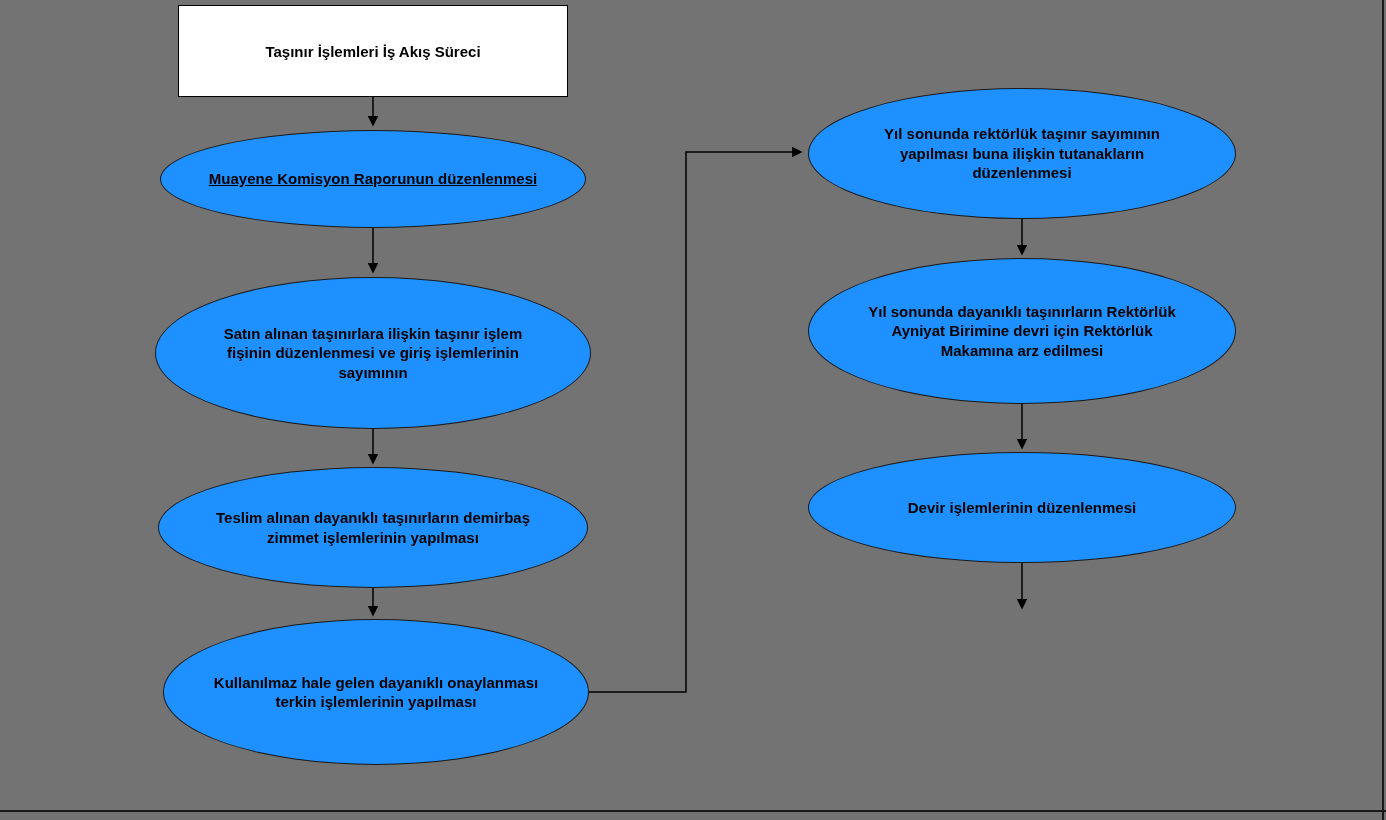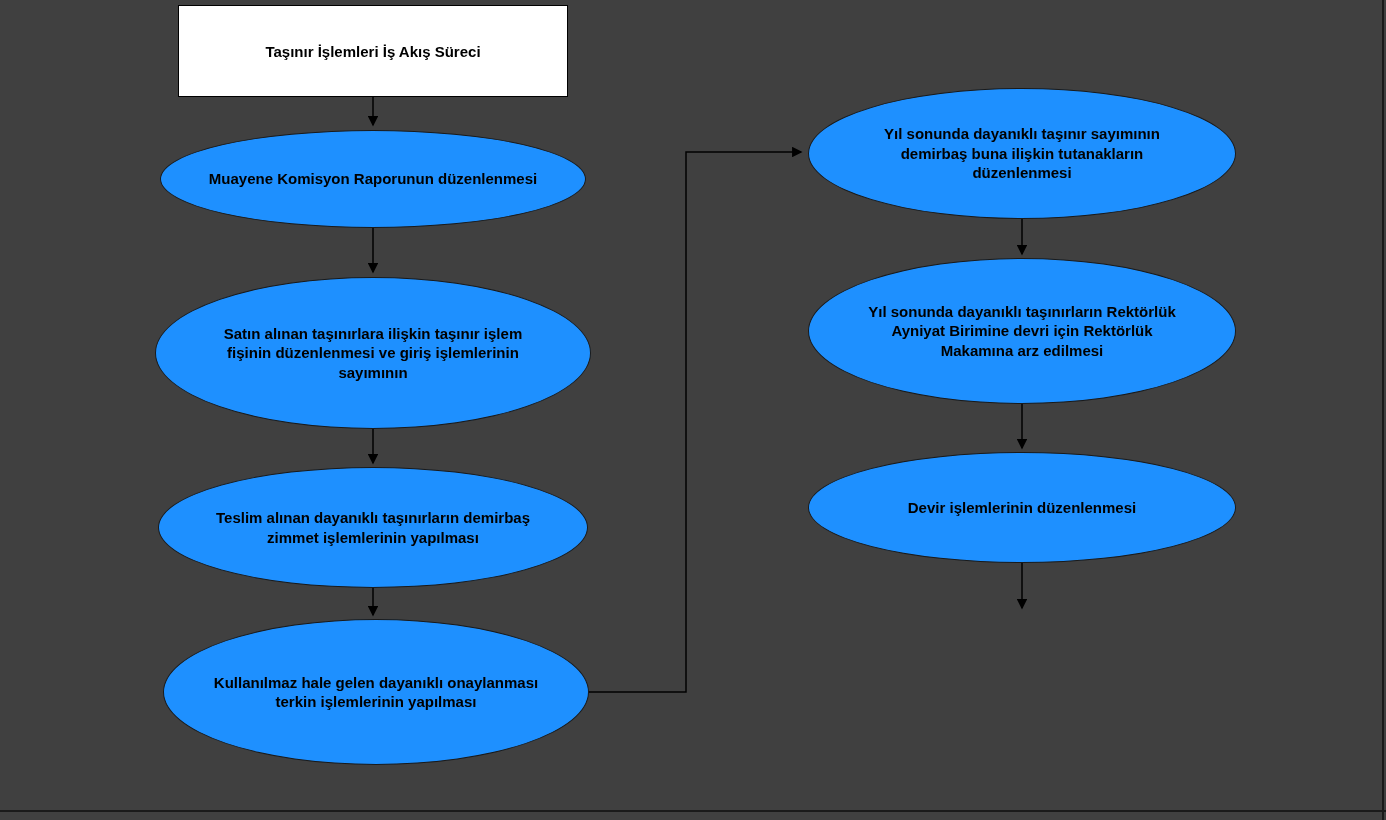--- a/index.html
+++ b/index.html
@@ -1,21 +1,21 @@
 <!DOCTYPE html>
 <html style="--node-fill: #1e90ff; --node-border: #1a1a1a; --arrow: #000000; --background: #ffffff;"><head>
 <meta charset="utf-8">
 <style>
   * { margin: 0; padding: 0; box-sizing: border-box; }
   html, body { background: #ffffff; font-family: "Liberation Sans", sans-serif; }
   .canvas {
     position: relative;
     width: 1386px;
     height: 820px;
-    background: #404040;
+    background: #737373;
     overflow: hidden;
   }
   .connector-layer {
     position: absolute;
     left: 0; top: 0;
     width: 1386px; height: 820px;
     pointer-events: none;
   }
   .title-box {
     position: absolute;
@@ -78,38 +78,38 @@
     <path d="M 589,692 L 686,692 L 686,152 L 801,152" fill="none" stroke="#000000" stroke-width="1.5" marker-end="url(#arrowhead)"></path>
     <line x1="1022" y1="219" x2="1022" y2="254" stroke="#000000" stroke-width="1.5" marker-end="url(#arrowhead)"></line>
     <line x1="1022" y1="404" x2="1022" y2="448" stroke="#000000" stroke-width="1.5" marker-end="url(#arrowhead)"></line>
     <line x1="1022" y1="563" x2="1022" y2="608" stroke="#000000" stroke-width="1.5" marker-end="url(#arrowhead)"></line>
   </svg>
 
   <div class="title-box">
     <span>Taşınır İşlemleri İş Akış Süreci</span>
   </div>
 
-  <div class="node" style="left:160px; top:130px; width:426px; height:98px;">
+  <div class="node" style="left:160px; top:130px; width:426px; height:98px;text-decoration:underline;">
     <span>Muayene Komisyon Raporunun düzenlenmesi</span>
   </div>
 
   <div class="node" style="left:155px; top:277px; width:436px; height:152px; padding:14px 46px;">
     <span>Satın alınan taşınırlara ilişkin taşınır işlem fişinin düzenlenmesi ve giriş işlemlerinin sayımının</span>
   </div>
 
   <div class="node" style="left:158px; top:467px; width:430px; height:121px;text-align:center;">
     <span>Teslim alınan dayanıklı taşınırların demirbaş zimmet işlemlerinin yapılması</span>
   </div>
 
   <div class="node" style="left:163px; top:619px; width:426px; height:146px;">
     <span>Kullanılmaz hale gelen dayanıklı onaylanması terkin işlemlerinin yapılması</span>
   </div>
 
   <div class="node" style="left:808px; top:88px; width:428px; height:131px; padding:14px 46px;">
-    <span>Yıl sonunda dayanıklı taşınır sayımının demirbaş buna ilişkin tutanakların düzenlenmesi</span>
+    <span>Yıl sonunda rektörlük taşınır sayımının yapılması buna ilişkin tutanakların düzenlenmesi</span>
   </div>
 
   <div class="node" style="left:808px; top:258px; width:428px; height:146px; padding:14px 46px;">
     <span>Yıl sonunda dayanıklı taşınırların Rektörlük Ayniyat Birimine devri için Rektörlük Makamına arz edilmesi</span>
   </div>
 
   <div class="node" style="left:808px; top:452px; width:428px; height:111px;">
     <span>Devir işlemlerinin düzenlenmesi</span>
   </div>
 

